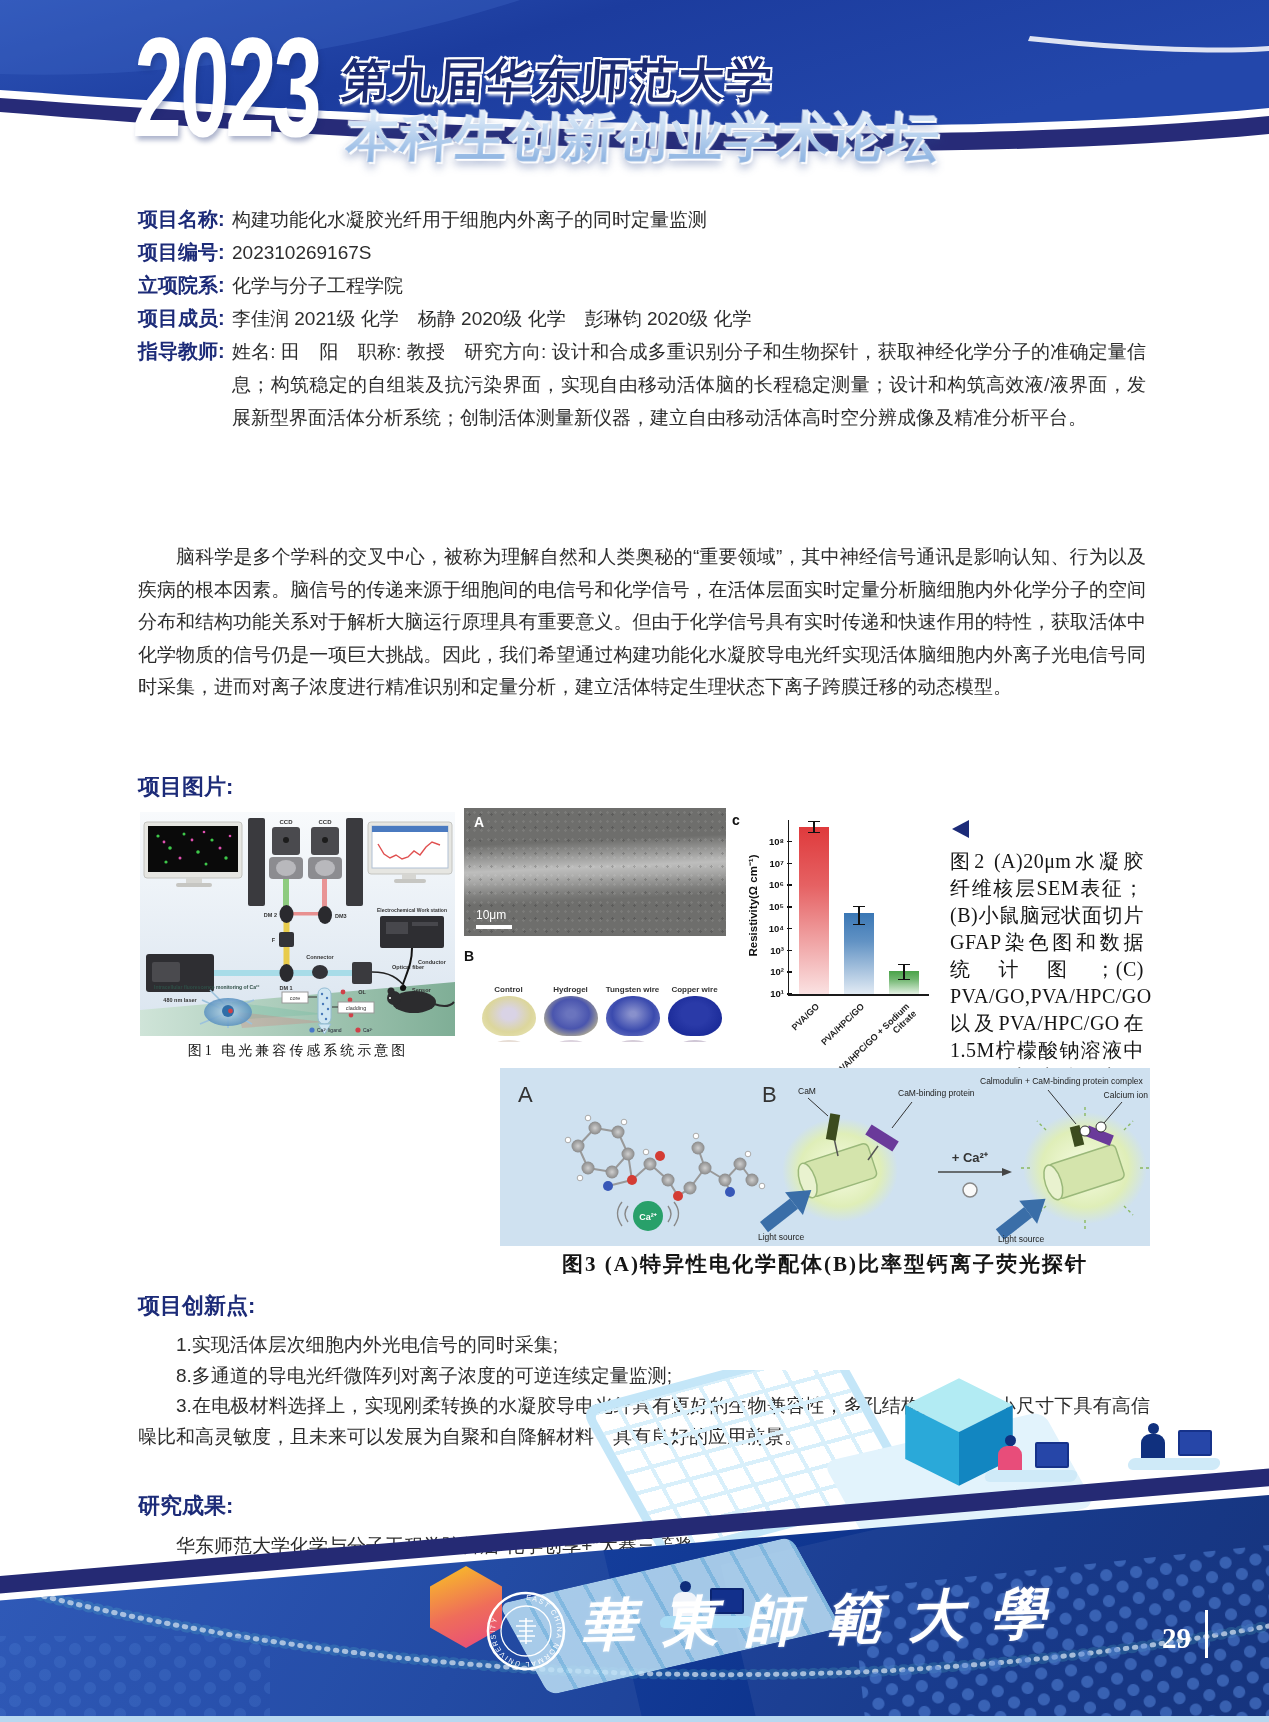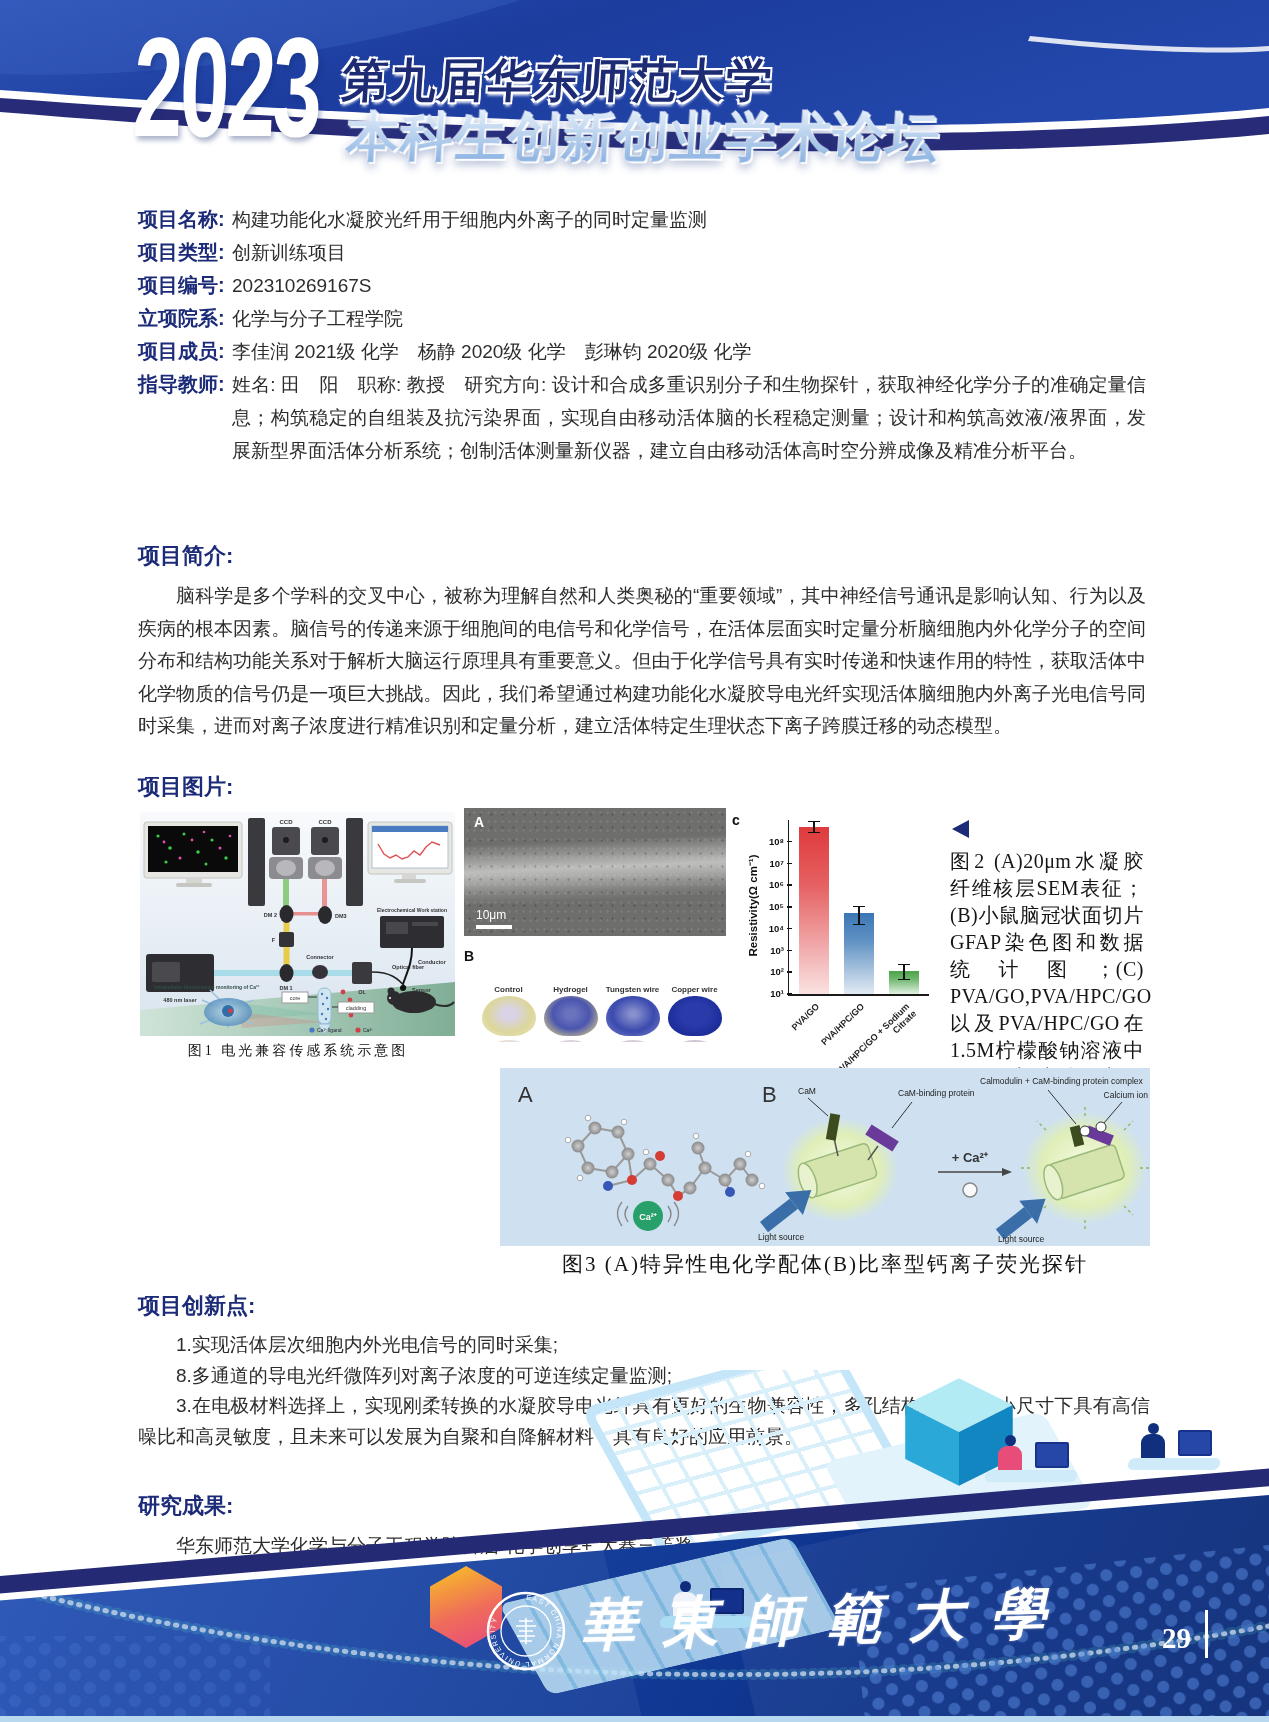--- a/index.html
+++ b/index.html
@@ -82,21 +82,21 @@
   .c-cats{position:absolute;left:58px;top:206px;width:156px;height:44px;}
   .c-cat{position:absolute;top:4px;width:104px;text-align:right;font-size:9px;line-height:9.5px;font-weight:bold;color:#222;
     transform:rotate(-44deg);transform-origin:100% 0;}
   
   .fig2cap{position:absolute;left:950px;top:820px;width:194px;}
   .tri-left{width:0;height:0;border-top:9px solid transparent;border-bottom:9px solid transparent;border-right:17px solid #1c2b78;margin:0 0 10px 2px;}
   .fig2cap p{margin:6px 0 0 0;font-family:"Liberation Serif","DejaVu Serif",serif;font-size:20px;line-height:27px;color:#151515;text-align:justify;letter-spacing:.5px;}
 
   
   .fig3{position:absolute;left:500px;top:1068px;width:650px;height:178px;}
-  .fig3-cap{position:absolute;left:500px;top:1250px;width:650px;text-align:center;font-size:21px;letter-spacing:2px;}
+  .fig3-cap{position:absolute;left:500px;top:1250px;width:650px;text-align:center;font-size:21px;letter-spacing:2px;font-weight:bold;}
 
   
   .footer{position:absolute;left:0;top:1370px;width:1269px;height:352px;overflow:hidden;}
   .deco-tab{position:absolute;left:618px;top:-4px;width:244px;height:152px;border:9px solid #c4e6f8;border-radius:16px;
     transform:rotate(-15deg) skewX(14deg);
     background-image:repeating-linear-gradient(0deg,transparent 0 18px,#d9f0fb 18px 22px),repeating-linear-gradient(90deg,transparent 0 24px,#d9f0fb 24px 28px);}
   .deco-slab2{position:absolute;left:846px;top:62px;width:226px;height:104px;background:#e2f3fc;border-radius:12px;transform:rotate(-13deg) skewX(16deg);}
   .cube{position:absolute;left:903px;top:6px;width:112px;height:112px;}
   .cube .ct{position:absolute;inset:0;clip-path:polygon(50% 2%,98% 26%,50% 50%,2% 26%);background:#b2ebf3;}
   .cube .cl{position:absolute;inset:0;clip-path:polygon(2% 26%,50% 50%,50% 98%,2% 74%);background:#2aa9d9;}
@@ -153,43 +153,38 @@
     <div class="hdr-t1">第九届华东师范大学</div>
     <div class="hdr-t2">本科生创新创业学术论坛</div>
   </header>
 
   <section class="info">
     <div class="row">
         <span class="lbl">项目名称:</span>
         <span class="val">构建功能化水凝胶光纤用于细胞内外离子的同时定量监测</span>
       </div>
     <div class="row">
-        <span class="lbl">项目类型:</span>
-        <span class="val">创新训练项目</span>
-      </div>
-    <div class="row">
         <span class="lbl">项目编号:</span>
         <span class="val">202310269167S</span>
       </div>
     <div class="row">
         <span class="lbl">立项院系:</span>
         <span class="val">化学与分子工程学院</span>
       </div>
     <div class="row">
         <span class="lbl">项目成员:</span>
         <span class="val">李佳润 2021级 化学　杨静 2020级 化学　彭琳钧 2020级 化学</span>
       </div>
     <div class="row">
         <span class="lbl">指导教师:</span>
         <span class="val">姓名: 田　阳　职称: 教授　研究方向: 设计和合成多重识别分子和生物探针，获取神经化学分子的准确定量信息；构筑稳定的自组装及抗污染界面，实现自由移动活体脑的长程稳定测量；设计和构筑高效液/液界面，发展新型界面活体分析系统；创制活体测量新仪器，建立自由移动活体高时空分辨成像及精准分析平台。</span>
       </div>
   </section>
 
   <section class="sec sec-intro">
-    <h2>项目简介:</h2>
     <p>脑科学是多个学科的交叉中心，被称为理解自然和人类奥秘的“重要领域”，其中神经信号通讯是影响认知、行为以及疾病的根本因素。脑信号的传递来源于细胞间的电信号和化学信号，在活体层面实时定量分析脑细胞内外化学分子的空间分布和结构功能关系对于解析大脑运行原理具有重要意义。但由于化学信号具有实时传递和快速作用的特性，获取活体中化学物质的信号仍是一项巨大挑战。因此，我们希望通过构建功能化水凝胶导电光纤实现活体脑细胞内外离子光电信号同时采集，进而对离子浓度进行精准识别和定量分析，建立活体特定生理状态下离子跨膜迁移的动态模型。</p>
   </section>
 
   <h2 class="sec-img-h">项目图片:</h2>
 
   <div class="fig1">
     <svg width="315" height="224" viewBox="0 0 315 224">
       <defs>
         <linearGradient id="f1bg" x1="0" y1="0" x2="0" y2="1">
             <stop offset="0" stop-color="#f8fafc"></stop>

